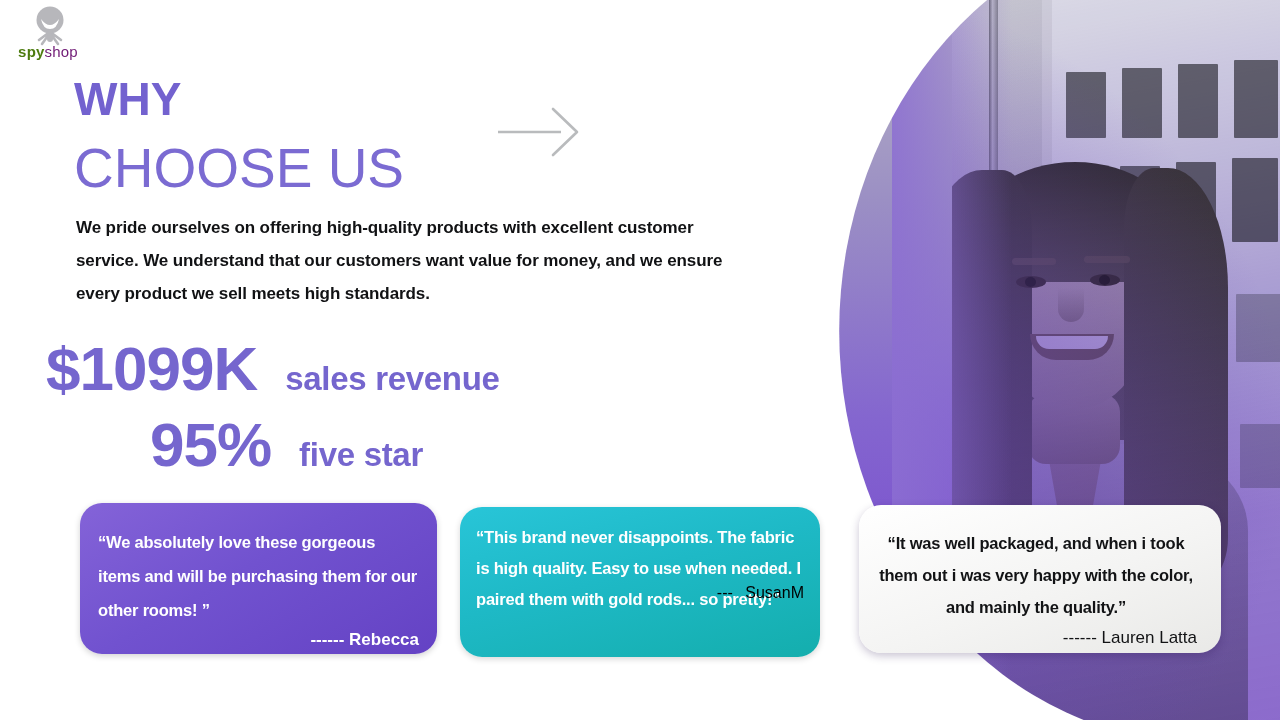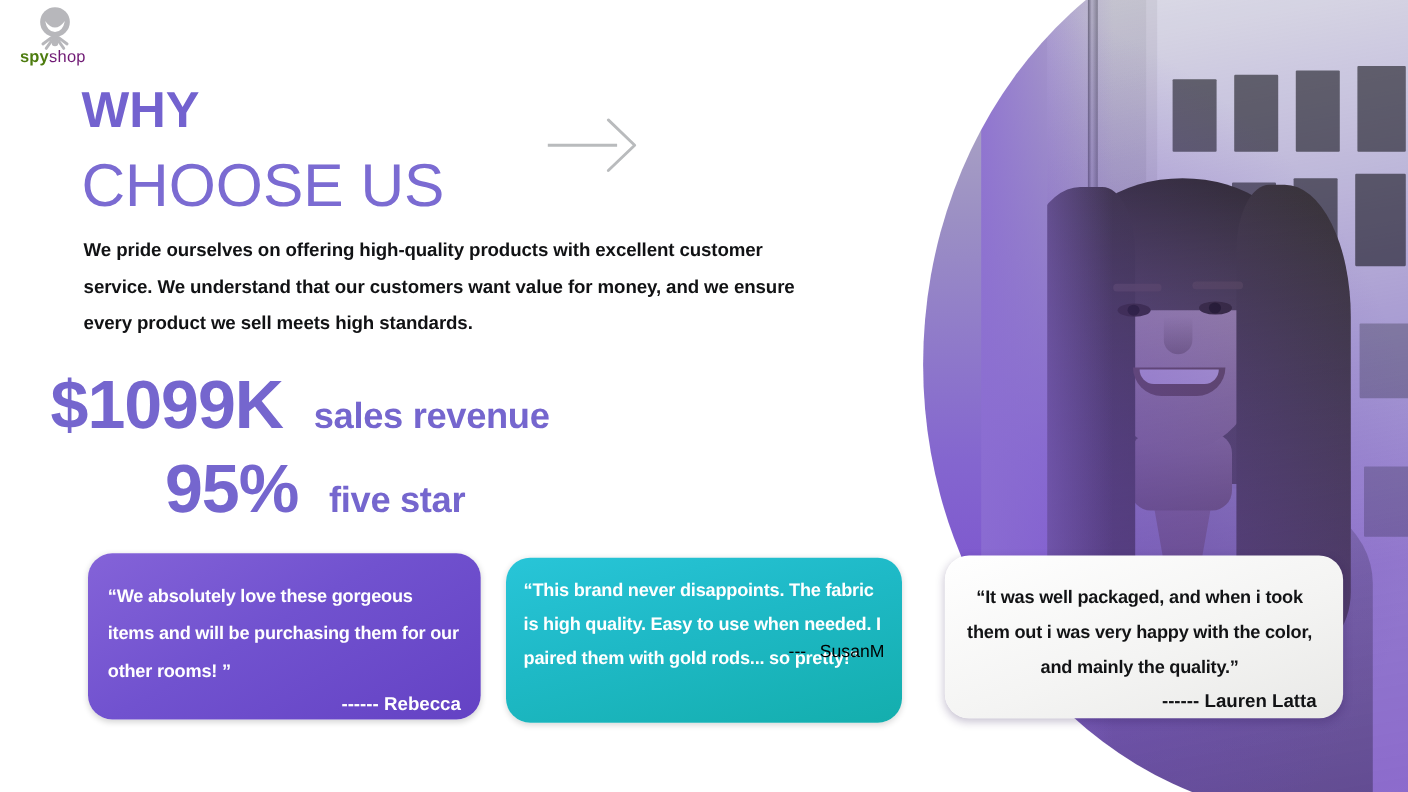--- a/index.html
+++ b/index.html
@@ -141,21 +141,21 @@
 
   .card2{left:460px;top:507px;width:360px;height:150px;padding:15px 16px 12px 16px;
     background:linear-gradient(165deg,#28c5d8 0%,#1eb9c6 45%,#14aead 100%);
     box-shadow:0 2px 6px rgba(0,0,0,.16);}
   .card2 .q{font-size:16.5px;line-height:31px;font-weight:700;color:#ffffff;letter-spacing:-.2px;}
 
   .card3{left:843px;top:505px;width:362px;height:148px;padding:22px 24px 12px 16px;
     background:linear-gradient(160deg,#ffffff 0%,#f4f4f3 55%,#e9e9e7 100%);
     box-shadow:0 3px 8px rgba(40,20,80,.25);margin-left:16px;}
   .card3 .q{font-size:16.5px;line-height:32px;font-weight:700;color:#121315;letter-spacing:-.2px;text-align:center;}
-  .card3 .by{font-size:17px;line-height:30px;font-weight:700;color:#121315;margin-top:0px;}
+  .card3 .by{font-size:17px;line-height:30px;font-weight:400;color:#121315;margin-top:0px;}
 </style>
 </head>
 <body>
 
 <div class="slide">
 
   <div class="photo-wrap">
     <div class="photo">
       <div class="wall"></div>
 

